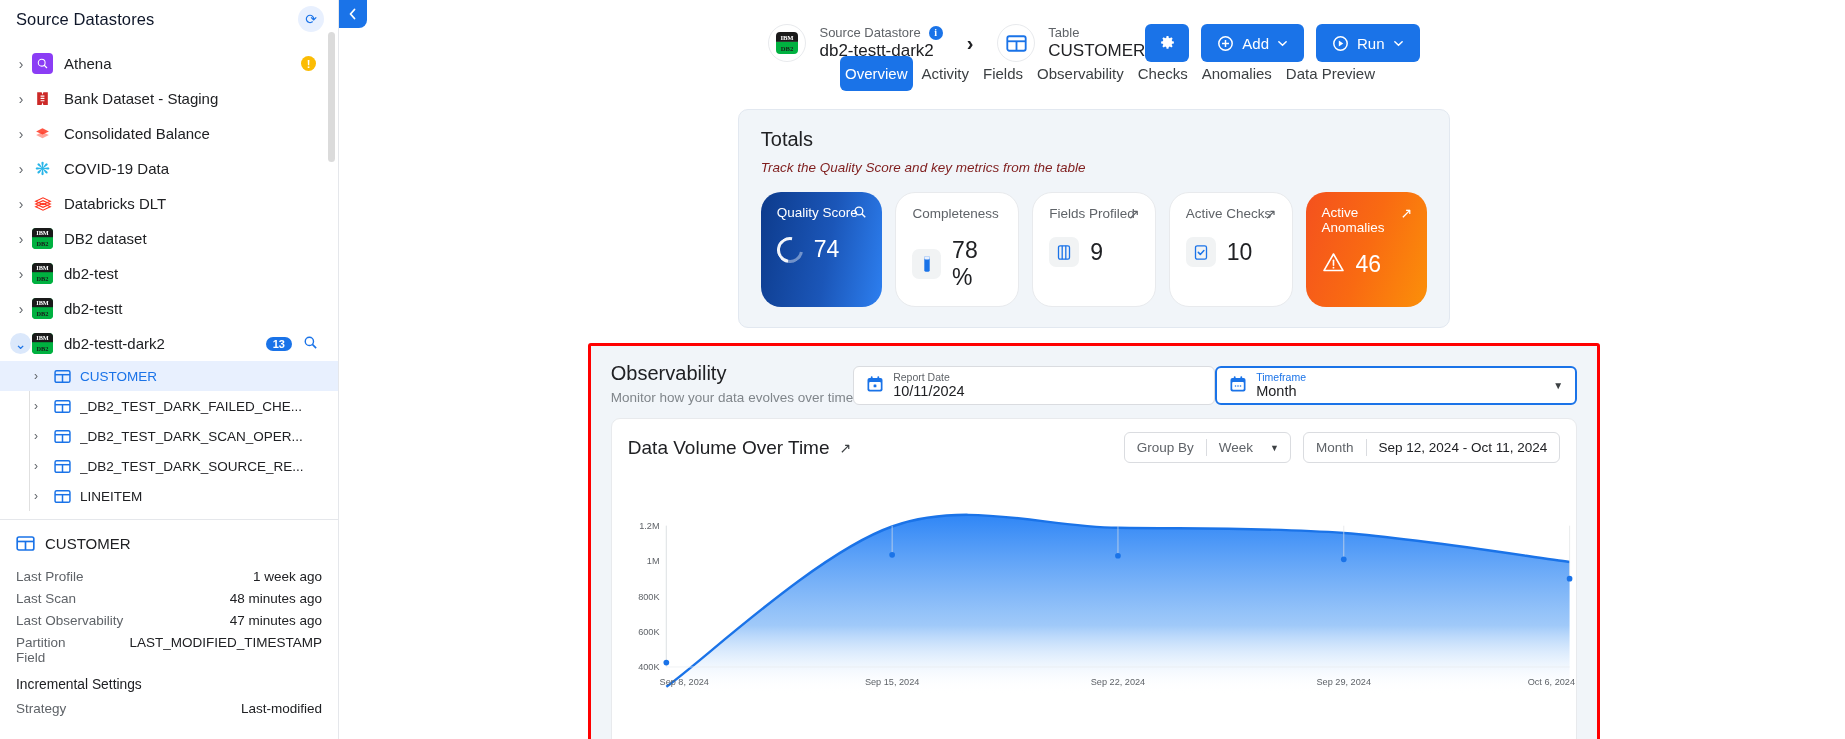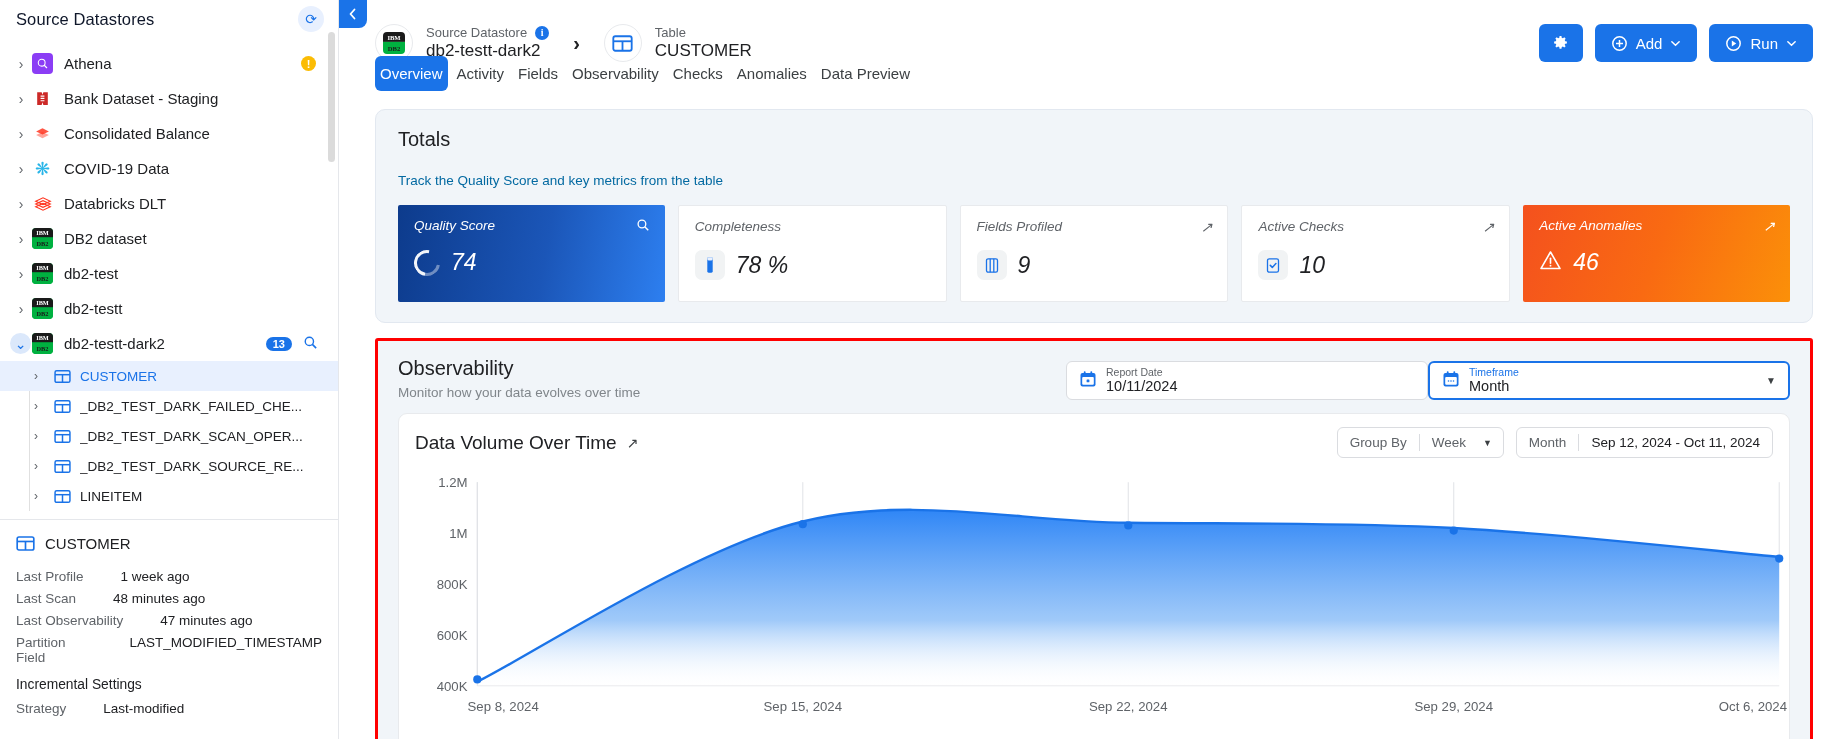--- a/index.html
+++ b/index.html
@@ -78,38 +78,38 @@
   .tbl-label.sel { color: #1a73e8; }
 
   .sb-detail {
     border-top: 1px solid #e5e7eb; margin-top: 8px;
     padding: 14px 16px 0 16px; flex: 1;
   }
   .detail-head { display: flex; align-items: center; margin-bottom: 16px; }
   .detail-head .tbl-icon { width: 19px; height: 19px; margin-right: 10px; }
   .detail-head-label { font-size: 15px; color: #202124; }
   .detail-row {
-    display: flex; justify-content: flex-start; align-items: baseline;
+    display: flex; justify-content: space-between; align-items: baseline;
     font-size: 13.5px; margin-bottom: 7px; gap: 37px;
   }
   .detail-key { color: #5f6368; }
   .detail-val { color: #202124; text-align: right; }
   .detail-section {
     font-size: 13.8px; color: #202124; font-weight: 500;
     margin-top: 12px; margin-bottom: 9px;
   }
 
   
   .sb-scroll {
     position: absolute; right: 3px; top: 32px; width: 7px; height: 130px;
     background: #bdbdbd; border-radius: 4px; opacity: .55;
   }
 
   
-  .main { flex: 1; display: flex; flex-direction: column; background: #fff; position: relative; }
+  .main { flex: 1; display: flex; flex-direction: column; background: #fff; position: relative; align-items: center; }
   .collapse-btn {
     position: absolute; left: 0; top: 0; width: 28px; height: 28px;
     background: #1a73e8; color: #fff; border-radius: 0 0 8px 0;
     display: flex; align-items: center; justify-content: center;
     font-size: 13px; cursor: pointer; z-index: 5;
   }
   .crumb-bar {
     display: flex; align-items: center; padding: 24px 0 0 36px; height: 86px;
   }
   .crumb { display: flex; align-items: center; }
@@ -144,25 +144,25 @@
     padding: 9px 5px; font-size: 15px; color: #3c4043; cursor: pointer; border-radius: 6px;
   }
   .tab.active { background: #1a73e8; color: #fff; font-weight: 500; }
 
   
   .panel {
     margin: 18px 32px 0 36px; background: #f1f5f9;
     border: 1px solid #e2e8f0; border-radius: 10px; padding: 18px 22px 20px 22px;
   }
   .panel-title { font-size: 20px; color: #202124; font-weight: 400; }
-  .panel-sub { font-size: 13.5px; color: #0369a1; margin-top: 22px; }
+  .panel-sub { font-size: 13.5px; color: #7f1d1d; margin-top: 9px; font-style: italic; }
   .cards { display: flex; gap: 13px; margin-top: 17px; }
   .card {
-    flex: 1; background: #fff; border: 1px solid #e8eaed; border-radius: 2px;
-    padding: 13px 16px 15px 16px; min-height: 97px; position: relative; font-style: italic;
+    flex: 1; background: #fff; border: 1px solid #e8eaed; border-radius: 20px;
+    padding: 13px 16px 15px 16px; min-height: 97px; position: relative;
   }
   .card.dark {
     background: linear-gradient(100deg,#0d3b8c 0%,#1b56b8 55%,#2d7ff0 100%);
     border: none; color: #fff;
   }
   .card.orange {
     background: linear-gradient(110deg,#f4511e 0%,#f96a12 50%,#fb9009 100%);
     border: none; color: #fff;
   }
   .card-label { font-size: 13.5px; color: #5f6368; }

